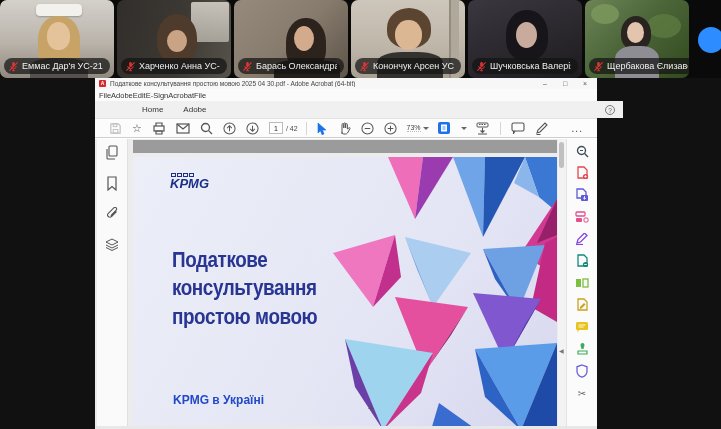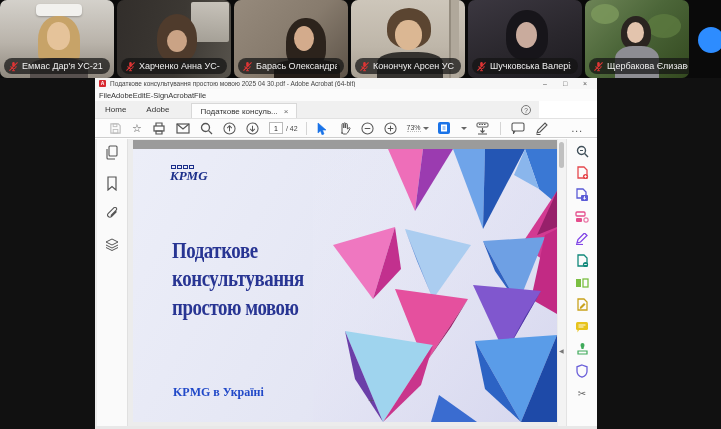--- a/index.html
+++ b/index.html
@@ -52,22 +52,22 @@
              font-size:8px; color:#333; }
   #titlebar { position:absolute; left:0; top:0; width:502px; height:11px; background:#f7f7f7;
               display:flex; align-items:center; padding:0 4px; gap:4px; }
   #app-logo { width:7px; height:7px; background:#d7282f; border-radius:1px; color:#fff; font-size:5px;
               line-height:7px; text-align:center; font-weight:bold; flex:none;}
   #win-title { font-size:6.5px; color:#444; white-space:nowrap; overflow:hidden; flex:1; }
   .winbtn { font-size:7px; color:#555; width:16px; text-align:center; }
   #menubar { position:absolute; left:0; top:11px; width:502px; height:12px; background:#fbfbfb;
              display:flex; align-items:center; padding-left:4px; }
   .menu-item { font-size:7.5px; color:#333; }
-  #tabbar { position:absolute; left:0; top:23px; width:444px; height:17px; background:#f0f0f0;
-            display:flex; align-items:flex-end; }
+  #tabbar { position:absolute; left:0; top:23px; width:528px; height:17px; background:#f0f0f0;
+            display:flex; align-items:flex-end;padding-left:37px; }
   .tab { font-size:8px; color:#333; padding:4px 10px; }
   #doc-tab { background:#fdfdfd; border:1px solid #d8d8d8; border-bottom:none; height:15px;
              display:flex; align-items:center; gap:6px; padding:0 8px; margin-left:12px; }
   #doc-tab .x { color:#666; font-size:8px; }
   #help-btn { position:absolute; right:8px; top:4px; width:10px; height:10px; border:1px solid #777;
               border-radius:50%; color:#555; font-size:6.5px; text-align:center; line-height:9px; }
   #toolbar { position:absolute; left:0; top:40px; width:502px; height:20px; background:#fcfcfc;
              border-bottom:1px solid #cfcfcf; border-top:1px solid #e2e2e2;
              display:flex; align-items:center; padding-left:14px; }
   .tb { height:14px; display:flex; align-items:center; justify-content:center; margin-right:10px; flex:none;}
@@ -82,22 +82,22 @@
   #star-glyph { font-size:11px; color:#555; }
   #more-dots { font-size:10px; color:#444; letter-spacing:1px; margin-left:14px;}
 
   
   #content { position:absolute; left:0; top:61px; width:502px; height:287px; background:#ececec; overflow:hidden;}
   #left-panel { position:absolute; left:2px; top:0; width:31px; height:287px; background:#fafafa;
                 border-right:1px solid #e0e0e0; display:flex; flex-direction:column; align-items:center;
                 padding-top:6px; gap:16px; }
   #doc-area { position:absolute; left:33px; top:0; width:430px; height:287px; }
   #gray-band { position:absolute; left:5px; top:1px; width:424px; height:13px; background:#9b9b9b; }
-  #pdf-page { position:absolute; left:5px; top:10px; width:424px; height:273px;
-              background:linear-gradient(120deg,#eceef8 0%,#e4e6f4 55%,#dcdcf0 100%); overflow:hidden;font-family:Liberation Serif, serif;}
+  #pdf-page { position:absolute; left:5px; top:18px; width:424px; height:273px;
+              background:linear-gradient(120deg,#eceef8 0%,#e4e6f4 55%,#dcdcf0 100%); overflow:hidden;}
   #art { position:absolute; left:0; top:0; width:424px; height:273px; }
   #kpmg-logo { position:absolute; left:37px; top:16px; color:#1b2f8a; }
   #kpmg-logo .squares { display:flex; gap:1px; margin-left:1px; }
   #kpmg-logo .sq { width:5px; height:4px; border:1px solid #1b2f8a; }
   #kpmg-logo .word { font-size:13px; font-weight:bold; font-style:italic; letter-spacing:0; margin-top:-1px;}
   #pdf-title { position:absolute; left:39px; top:88px; color:#283593; font-weight:bold;
                font-size:21px; line-height:27px; transform:scale(.9,1.05); transform-origin:left top;
                letter-spacing:-0.5px; }
   #pdf-footer { position:absolute; left:40px; top:236px; color:#2149c8; font-weight:bold; font-size:12px; }
   #cursor { position:absolute; left:235px; top:245px; color:#555; font-size:11px; }
@@ -216,24 +216,20 @@
       <span class="menu-item">Adobe</span>
       <span class="menu-item">Edit</span>
       <span class="menu-item">E-Sign</span>
       <span class="menu-item">Acrobat</span>
       <span class="menu-item">File</span>
     </div>
 
     <div id="tabbar">
       <span class="tab">Home</span>
       <span class="tab">Adobe</span>
-      <div id="doc-tab">
-        <span>Податкове консуль...</span>
-        <span class="x">×</span>
-      </div>
       <div id="help-btn">?</div>
     </div>
 
     <div id="toolbar">
       <div class="tb">
           <svg width="13" height="13" viewBox="0 0 14 14">
             <path d="M2 2h8l2 2v8H2z" fill="none" stroke="#bdbdbd" stroke-width="1.2"></path>
             <rect x="4.5" y="8" width="5" height="4" fill="none" stroke="#bdbdbd"></rect>
             <rect x="4.5" y="2" width="4" height="3" fill="none" stroke="#bdbdbd"></rect>
           </svg>

